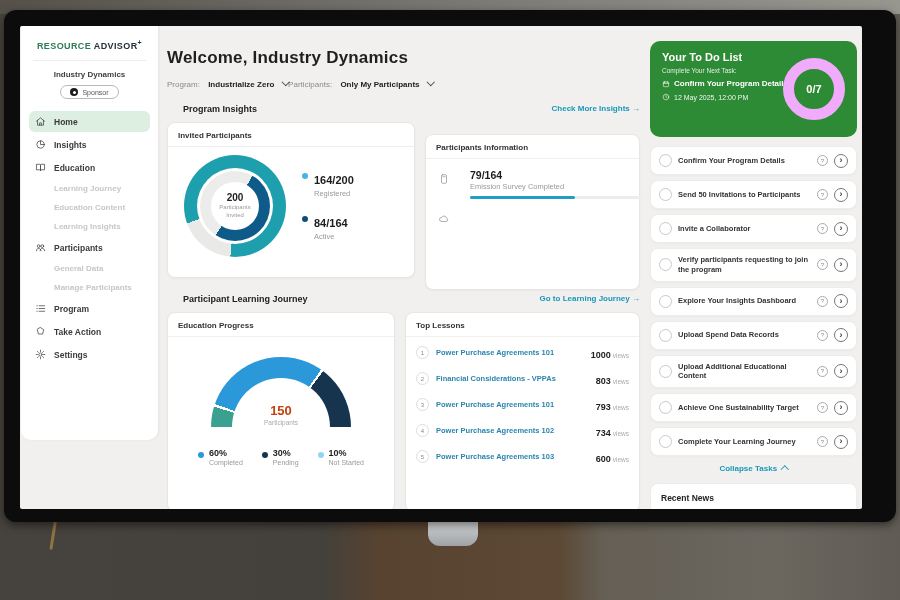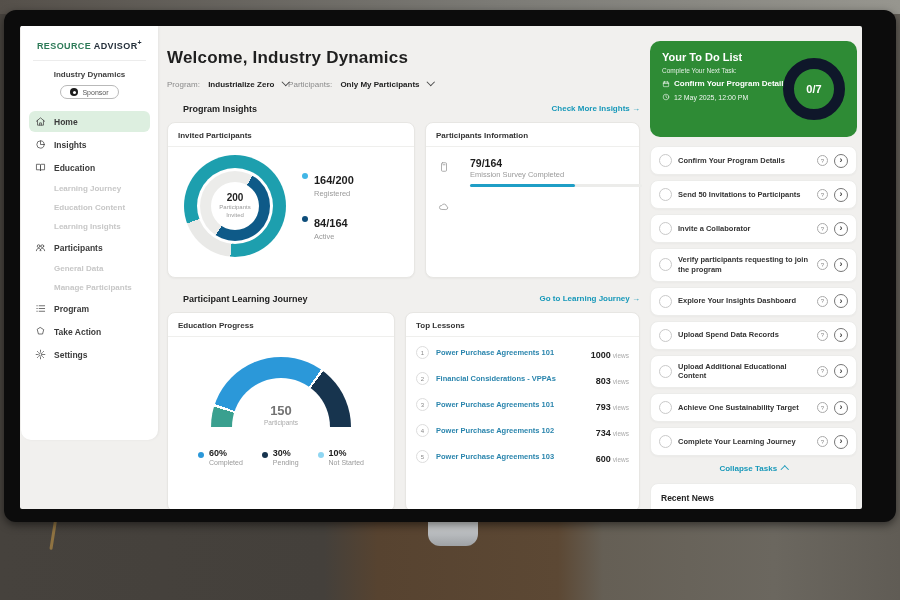--- a/index.html
+++ b/index.html
@@ -61,38 +61,38 @@
     display:flex;flex-direction:column;align-items:center;justify-content:center;line-height:1.2;}
   .donut-center .v{font-size:10px;font-weight:800;color:#222;}
   .donut-center .l{font-size:6px;color:#9a9a9a;}
   .legend-col{display:flex;flex-direction:column;gap:15px;}
   .leg-item{display:flex;gap:6px;align-items:flex-start;}
   .dot{width:6px;height:6px;border-radius:50%;margin-top:3px;flex:none;}
   .leg-v{font-size:11px;font-weight:800;color:#1d1d1d;line-height:1.1;}
   .leg-l{font-size:7.5px;color:#9a9a9a;margin-top:1px;}
 
   
-  .cardB{left:258px;top:0;width:215px;height:156px;}
+  .cardB{left:258px;top:12px;width:215px;height:156px;}
   .info-row{display:flex;gap:20px;padding:0 12px;margin-top:10px;}
   .info-ico{width:12px;height:12px;flex:none;margin-top:2px;}
   .info-ico svg{width:12px;height:12px;stroke:#9a9a9a;fill:none;stroke-width:1.6;stroke-linecap:round;stroke-linejoin:round;}
   .info-v{font-size:10.5px;font-weight:800;color:#1d1d1d;line-height:1.15;}
   .info-l{font-size:7.5px;color:#9a9a9a;margin-top:1px;}
   .bar{margin-top:5px;width:172px;height:3px;border-radius:2px;background:#ececea;}
   .bar-fill{height:3px;border-radius:2px;background:#1f9ec6;}
   .w61{width:61%;} .w62{width:62%;}
 
   
   .cardC{left:0;top:0;width:228px;height:200px;}
   .gauge-wrap{width:140px;height:70px;margin:20px auto 0;position:relative;overflow:hidden;}
   .gauge{width:140px;height:140px;border-radius:50%;
     background:conic-gradient(from 270deg,#3aa08f 0 4.7%,#fff 4.7% 5.3%,#2b98d9 5.3% 34.7%,#fff 34.7% 35.3%,#17344e 35.3% 50%,transparent 50%);}
   .gauge-hole{position:absolute;left:21px;top:21px;width:98px;height:98px;border-radius:50%;background:#fff;}
   .gauge-text{position:absolute;left:0;bottom:0;width:140px;text-align:center;line-height:1.15;}
-  .gauge-text .v{font-size:13px;font-weight:800;color:#737373;}
+  .gauge-text .v{font-size:13px;font-weight:800;color:#c2410c;}
   .gauge-text .l{font-size:6.5px;color:#aaa;}
   .g-legend{display:flex;justify-content:space-between;padding:0 30px;margin-top:22px;}
   .g-item{display:flex;gap:5px;}
   .g-pct{font-size:9px;font-weight:800;color:#1d1d1d;line-height:1.1;}
   .g-lbl{font-size:7px;color:#9a9a9a;margin-top:1px;}
   .dot-blue{background:#2b98d9;} .dot-navy{background:#17344e;} .dot-pale{background:#8fd6f2;}
   .dot-lblue{background:#41b6e6;} .dot-dnavy{background:#0d4d7a;}
 
   
   .cardD{left:238px;top:0;width:235px;height:200px;}
@@ -106,21 +106,21 @@
   
   .right{position:absolute;left:630px;top:0;width:207px;}
   .green-card{margin-top:15px;height:96px;border-radius:10px;background:#2e8b35;color:#fff;position:relative;padding:10px 12px;box-sizing:border-box;}
   .gc-title{font-size:11px;font-weight:800;}
   .gc-sub{font-size:6.5px;color:rgba(255,255,255,.85);margin-top:4px;}
   .gc-row{display:flex;align-items:center;gap:4px;margin-top:5px;}
   .gc-row svg{width:8px;height:8px;stroke:#fff;fill:none;stroke-width:1.7;stroke-linecap:round;flex:none;}
   .gc-task{font-size:8px;font-weight:800;}
   .gc-time{font-size:7px;color:rgba(255,255,255,.92);}
   .ring{position:absolute;right:12px;top:17px;width:40px;height:40px;border-radius:50%;
-    border:11px solid #0f172a;display:flex;align-items:center;justify-content:center;
+    border:11px solid #f0abfc;display:flex;align-items:center;justify-content:center;
     font-size:11px;font-weight:800;color:#fff;}
   .tasks{margin-top:9px;display:flex;flex-direction:column;gap:5px;}
   .task{background:#fff;border:1px solid #ececea;border-radius:8px;padding:6px 8px;display:flex;align-items:center;gap:6px;min-height:15px;box-shadow:0 1px 2px rgba(0,0,0,.03);}
   .cbx{width:11px;height:11px;border:1.3px solid #c9c9c9;border-radius:50%;flex:none;cursor:pointer;}
   .task-l{flex:1;font-size:7.5px;font-weight:700;color:#333;line-height:1.3;cursor:pointer;}
   .help{width:9px;height:9px;border:1px solid #aaa;border-radius:50%;color:#888;font-size:6px;
     display:flex;align-items:center;justify-content:center;flex:none;cursor:pointer;}
   .go{width:14px;height:14px;border:1.3px solid #777;border-radius:50%;color:#444;font-size:9px;font-weight:700;
     display:flex;align-items:center;justify-content:center;flex:none;cursor:pointer;padding-bottom:1px;box-sizing:border-box;}
   .collapse{margin-top:8px;text-align:center;font-size:8px;font-weight:800;color:#1798b9;cursor:pointer;}

